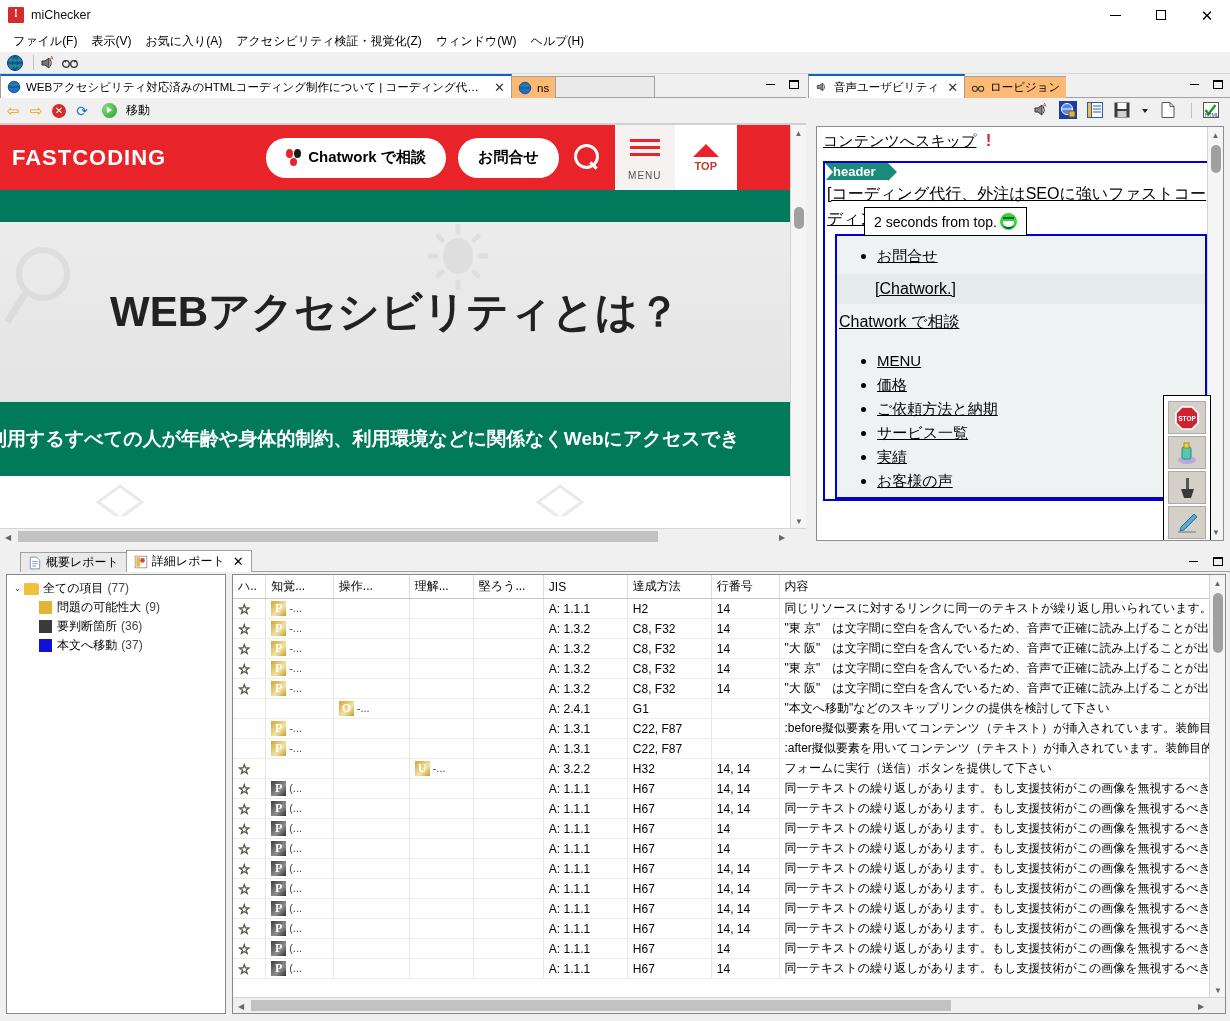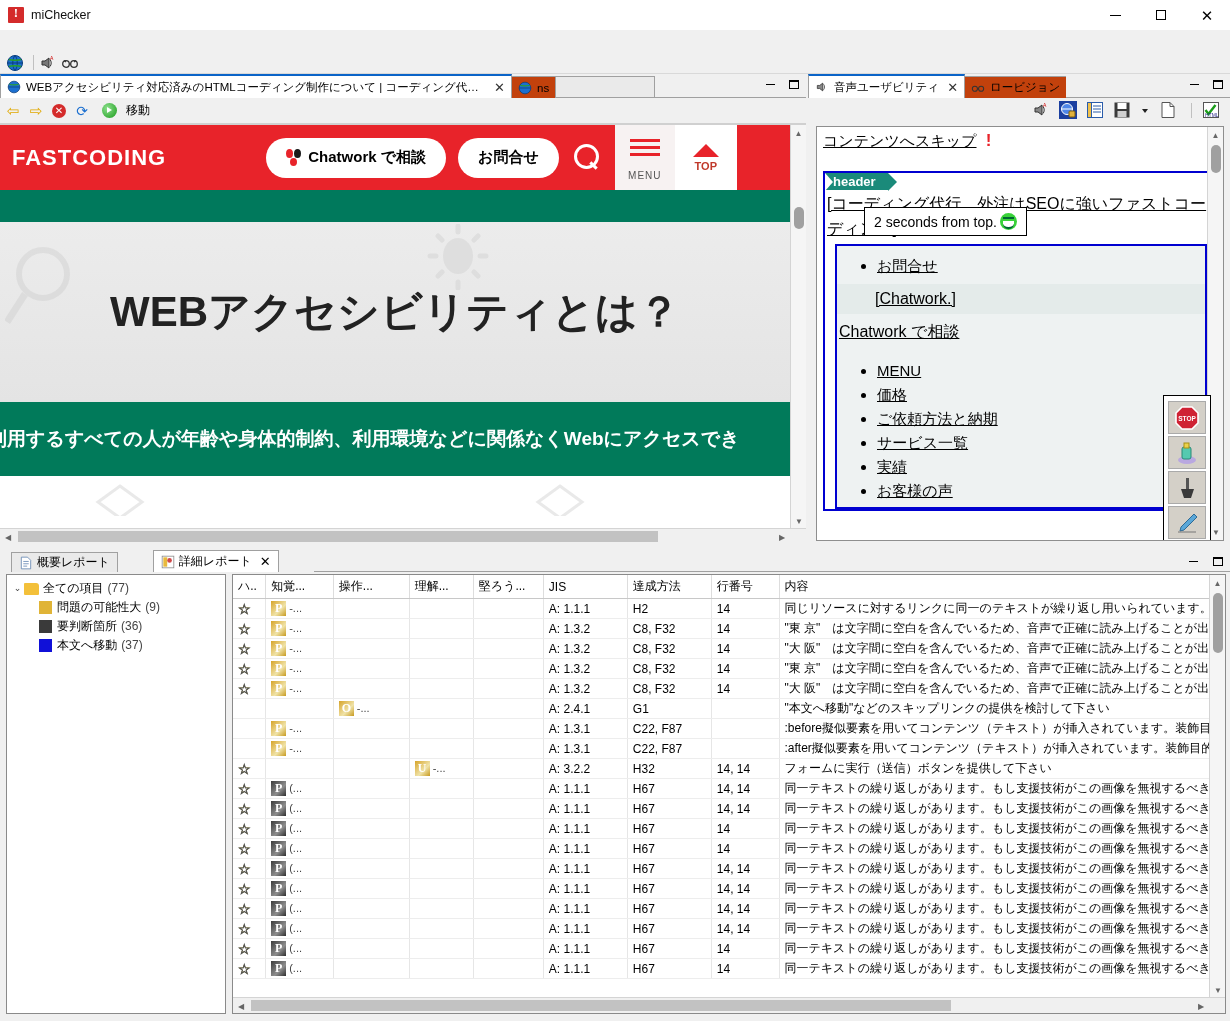--- a/index.html
+++ b/index.html
@@ -53,21 +53,21 @@
   .sep-v { width: 1px; height: 15px; background: #c0c0c0; margin: 0 5px; }
 
   
   .leftpanel {
     position: absolute; left: 0; top: 74px; width: 806px; height: 474px;
     background: #f0f0f0;
   }
   .tabstrip { position: relative; height: 24px; background: #f0f0f0; display: flex; align-items: flex-end; }
   .tab {
     height: 22px; display: flex; align-items: center; padding: 0 6px;
-    border: 1px solid #a0a0a0; border-bottom: none; background: #c2410c;
+    border: 1px solid #a0a0a0; border-bottom: none; background: #fdba74;
     font-size: 11.5px; margin-right: -1px; white-space: nowrap; cursor: default;
   }
   .tab.active { background: #fff; border-top: 2px solid #0a64c8; height: 24px; }
   .tab .favicon { width: 14px; height: 14px; margin-right: 5px; flex: 0 0 auto; }
   .tab .closex { margin-left: 8px; font-size: 13px; color: #333; }
   .tabfill { flex: 1; border-bottom: 1px solid #a0a0a0; height: 22px; background:#f0f0f0; }
   .tabfill2 { width: 100px; height: 22px; border: 1px solid #a0a0a0; border-bottom: 1px solid #a0a0a0; background: #eaeaea; }
   .panelwinbtns { position: absolute; right: 4px; top: 2px; display: flex; gap: 8px; align-items: center; }
   .pwb { width: 16px; height: 16px; display: flex; align-items: center; justify-content: center; }
 
@@ -123,21 +123,21 @@
   .hscroll { position: absolute; left: 0; bottom: 0; height: 16px; width: 100%; background: #f0f0f0; border-top: 1px solid #d4d4d4; }
   .hscroll .arrow { width: 16px; height: 16px; display: flex; align-items: center; justify-content: center; font-size: 8px; color: #666; position: absolute; top: 0; }
   .hscroll .thumb { position: absolute; height: 11px; top: 2px; background: #c2c2c2; }
 
   
   .rightpanel { position: absolute; left: 808px; top: 74px; width: 422px; height: 474px; background: #f0f0f0; }
   .rp-toolbar { height: 24px; display: flex; align-items: center; justify-content: flex-end; padding-right: 6px; gap: 5px; background: #f0f0f0; }
   .rp-body { position: absolute; left: 8px; top: 52px; width: 408px; height: 415px; background: #fff; border: 1px solid #8e8e8e; overflow: hidden; }
   .skiplink { font-size: 15px; text-decoration: underline; color: #000; margin: 5px 0 4px 6px; display: inline-block; }
   .excl { color: #e8232a; font-weight: bold; font-size: 17px; margin-left: 6px; }
-  .landmark-box { margin: 16px 8px 0 6px; border: 2px solid #0000d0; background: #fff; position: relative; }
+  .landmark-box { margin: 6px 8px 0 6px; border: 2px solid #0000d0; background: #fff; position: relative; }
   .flag { display: inline-block; color: #fff; font-weight: bold; font-size: 13px; padding: 1px 12px 1px 8px; position: relative; }
   .flag.header { background: #1a8a7a; }
   .flag.nav { background: #ef5350; padding-left: 20px; }
   .flag:before { content: ""; position: absolute; left: 0; top: 0; border-left: 8px solid #fff; border-top: 9px solid transparent; border-bottom: 9px solid transparent; }
   .flag.header:after, .flag.nav:after { content: ""; position: absolute; right: -9px; top: 0; border-left: 9px solid currentColor; border-top: 9px solid transparent; border-bottom: 9px solid transparent; }
   .flag.header:after { color: #1a8a7a; }
   .flag.nav:after { color: #ef5350; }
   .linkline { font-size: 16px; text-decoration: underline; color: #000; line-height: 1.55; margin: 2px 4px; display: block; }
   .navinner { border: 2px solid #0000d0; margin: 2px 6px 0 10px; background: #eef2f2; padding-bottom: 4px; }
   .bullets { margin: 8px 0 0 0; padding-left: 40px; }
@@ -148,21 +148,21 @@
     padding: 5px 9px; font-size: 14px; display: flex; align-items: center; gap: 3px; z-index: 20;
   }
   .smiley { width: 17px; height: 17px; border-radius: 50%; background: #39d239; position: relative; display: inline-block; }
   .smiley:before { content: ""; position: absolute; left: 3px; top: 4px; width: 11px; height: 3px; border-top: 2px solid #063; }
   .smiley:after { content: ""; position: absolute; left: 3px; top: 8px; width: 11px; height: 6px; border-bottom: 2px solid #063; border-radius: 0 0 8px 8px; background: #fff; }
   .floattools { position: absolute; right: 12px; top: 268px; width: 48px; border: 1px solid #000; background: #fff; padding: 3px 0; z-index: 15; }
   .ft-btn { width: 38px; height: 33px; margin: 2px auto; background: #d4d0c8; border: 1px solid #aaa; display: flex; align-items: center; justify-content: center; }
 
   
   .bottom { position: absolute; left: 0; top: 550px; width: 1230px; height: 471px; background: #f0f0f0; }
-  .rtabs { height: 22px; display: flex; align-items: flex-end; padding-left: 11px; gap: 36px; }
+  .rtabs { height: 22px; display: flex; align-items: flex-end; padding-left: 20px; }
   .rtab { height: 20px; display: flex; align-items: center; padding: 0 7px; font-size: 12px; border: 1px solid #a0a0a0; border-bottom: none; background: #eaeaea; margin-right: -1px; white-space: nowrap; }
   .rtab.active { background: #fff; height: 22px; }
   .rtab .ic { width: 14px; height: 14px; margin-right: 4px; }
   .rtabfill { flex: 1; border-bottom: 1px solid #a0a0a0; height: 20px; }
   .bpanelbtns { position: absolute; right: 4px; top: 3px; display: flex; gap: 9px; }
 
   .tree { position: absolute; left: 6px; top: 24px; width: 220px; height: 440px; background: #fff; border: 1px solid #8a8a8a; padding: 4px 0 0 4px; }
   .trow { display: flex; align-items: center; font-size: 12px; line-height: 19px; white-space: nowrap; }
   .caret { width: 13px; text-align: center; font-size: 9px; color: #444; }
   .folder { width: 15px; height: 12px; margin-right: 4px; background: #f3c03a; border-radius: 1px 3px 1px 1px; position: relative; }
@@ -200,20 +200,28 @@
         </div>
       <div class="winbtn">
           <div class="glyph-max"></div>
         </div>
       <div class="winbtn close">
           <span class="glyph-close">✕</span>
         </div>
     </div>
   </div>
 
+  <div class="menubar">
+    <div class="menuitem">ファイル(F)</div>
+    <div class="menuitem">表示(V)</div>
+    <div class="menuitem">お気に入り(A)</div>
+    <div class="menuitem">アクセシビリティ検証・視覚化(Z)</div>
+    <div class="menuitem">ウィンドウ(W)</div>
+    <div class="menuitem">ヘルプ(H)</div>
+  </div>
 
   <div class="maintoolbar">
     <div class="tb-ico">
       <svg width="18" height="18" viewBox="0 0 18 18">
           <circle cx="9" cy="9" r="7.5" fill="#1b6fd0" stroke="#0b3f7d"></circle>
           <path d="M1.5 9h15M9 1.5c3 3.4 3 11.6 0 15M9 1.5C6 4.9 6 13.1 9 16.5" stroke="#0b3f7d" fill="none"></path>
           <path d="M3 5.5c2.2 1 9.8 1 12 0M3 12.5c2.2-1 9.8-1 12 0" stroke="#2aa02a" fill="none" stroke-width="1.6"></path>
         </svg>
     </div>
     <div class="sep-v"></div>

